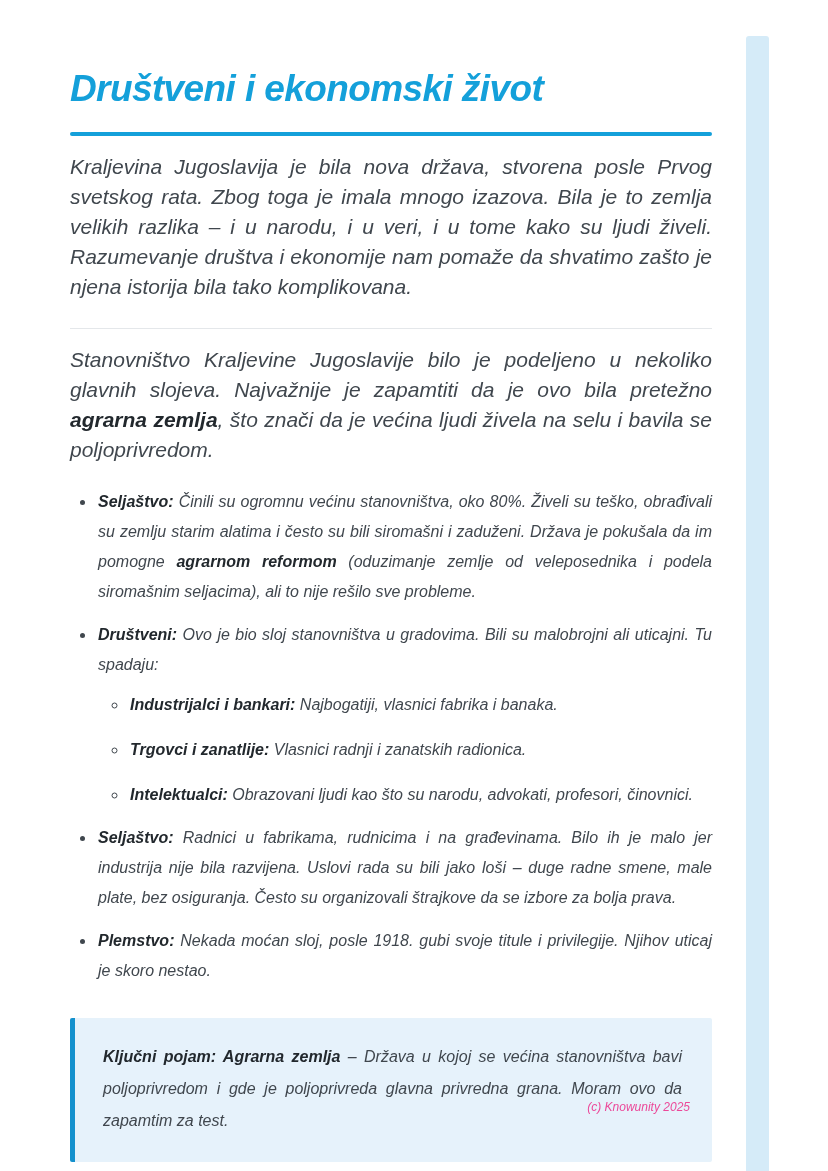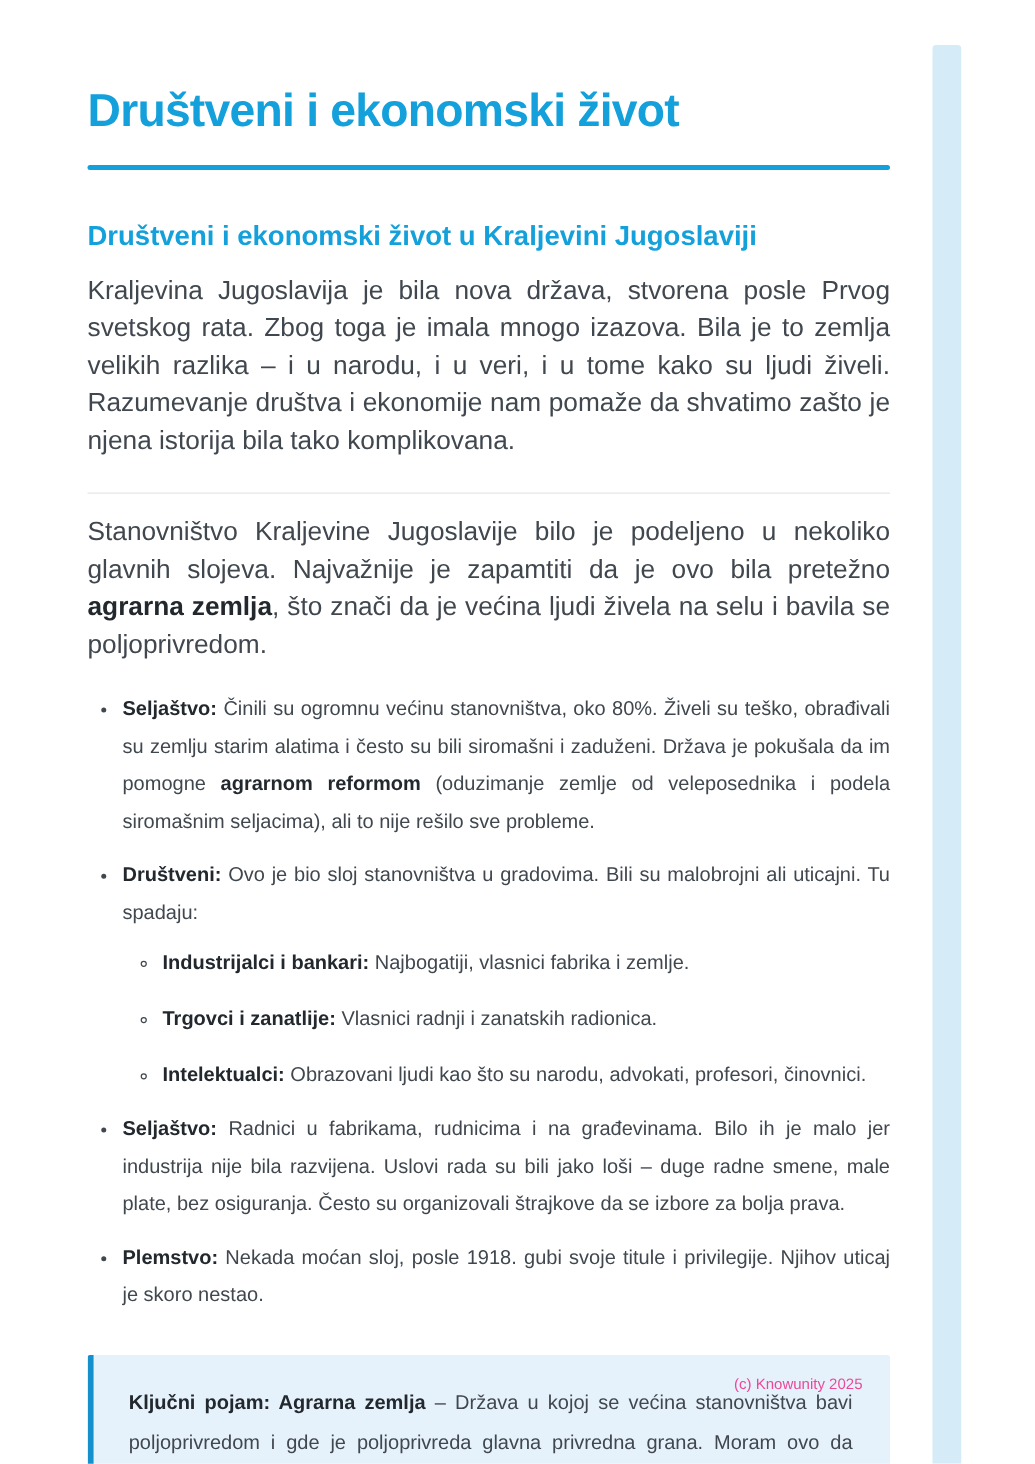--- a/index.html
+++ b/index.html
@@ -4,21 +4,21 @@
 <style>
   * { box-sizing: border-box; }
   html, body { margin: 0; padding: 0; }
   body {
     width: 828px; height: 1171px;
     background: #ffffff;
     font-family: "Liberation Sans", sans-serif;
     position: relative;
     overflow: hidden;
   }
-  .page { position: relative; width: 748px; height: 1171px; background: #ffffff; }
+  .page { position: relative; width: 748px; height: 1171px; background: #ffffff; font-style: italic; }
 
   .edge-strip {
     position: absolute; left: 746px; top: 36px;
     width: 23px; height: 1135px;
     background: var(--edge-strip, #d5ebf8);
     border-radius: 3px 3px 0 0;
   }
 
   .content { position: absolute; left: 70px; top: 0; width: 642px; padding-top: 68px; }
 
@@ -91,35 +91,34 @@
 
 <div class="page">
 
   <div class="edge-strip"></div>
 
   <div class="content">
 
     <h1 class="doc-title">Društveni i ekonomski život</h1>
     <div class="title-rule"></div>
 
-    <h2 class="section-heading">Društveni i ekonomski život u Kraljevini Jugoslaviji</h2>
     <p class="body-text">Kraljevina Jugoslavija je bila nova država, stvorena posle Prvog svetskog rata. Zbog toga je imala mnogo izazova. Bila je to zemlja velikih razlika – i u narodu, i u veri, i u tome kako su ljudi živeli. Razumevanje društva i ekonomije nam pomaže da shvatimo zašto je njena istorija bila tako komplikovana.</p>
 
     <hr class="section-divider">
 
 
     <p class="body-text"><span>Stanovništvo Kraljevine Jugoslavije bilo je podeljeno u nekoliko glavnih slojeva. Najvažnije je zapamtiti da je ovo bila pretežno </span><strong>agrarna zemlja</strong><span>, što znači da je većina ljudi živela na selu i bavila se poljoprivredom.</span></p>
 
     <ul class="top-list">
 
       <li><strong>Seljaštvo:</strong><span> Činili su ogromnu većinu stanovništva, oko 80%. Živeli su teško, obrađivali su zemlju starim alatima i često su bili siromašni i zaduženi. Država je pokušala da im pomogne </span><strong>agrarnom reformom</strong><span> (oduzimanje zemlje od veleposednika i podela siromašnim seljacima), ali to nije rešilo sve probleme.</span></li>
 
       <li><strong>Društveni:</strong><span> Ovo je bio sloj stanovništva u gradovima. Bili su malobrojni ali uticajni. Tu spadaju:</span>
         <ul class="sub-list">
-          <li><strong>Industrijalci i bankari:</strong><span> Najbogatiji, vlasnici fabrika i zemlje.</span></li>
+          <li><strong>Industrijalci i bankari:</strong><span> Najbogatiji, vlasnici fabrika i banaka.</span></li>
           <li><strong>Trgovci i zanatlije:</strong><span> Vlasnici radnji i zanatskih radionica.</span></li>
           <li><strong>Intelektualci:</strong><span> Obrazovani ljudi kao što su narodu, advokati, profesori, činovnici.</span></li>
         </ul>
       </li>
 
       <li><strong>Seljaštvo:</strong><span> Radnici u fabrikama, rudnicima i na građevinama. Bilo ih je malo jer industrija nije bila razvijena. Uslovi rada su bili jako loši – duge radne smene, male plate, bez osiguranja. Često su organizovali štrajkove da se izbore za bolja prava.</span></li>
 
       <li><strong>Plemstvo:</strong><span> Nekada moćan sloj, posle 1918. gubi svoje titule i privilegije. Njihov uticaj je skoro nestao.</span></li>
 
     </ul>

